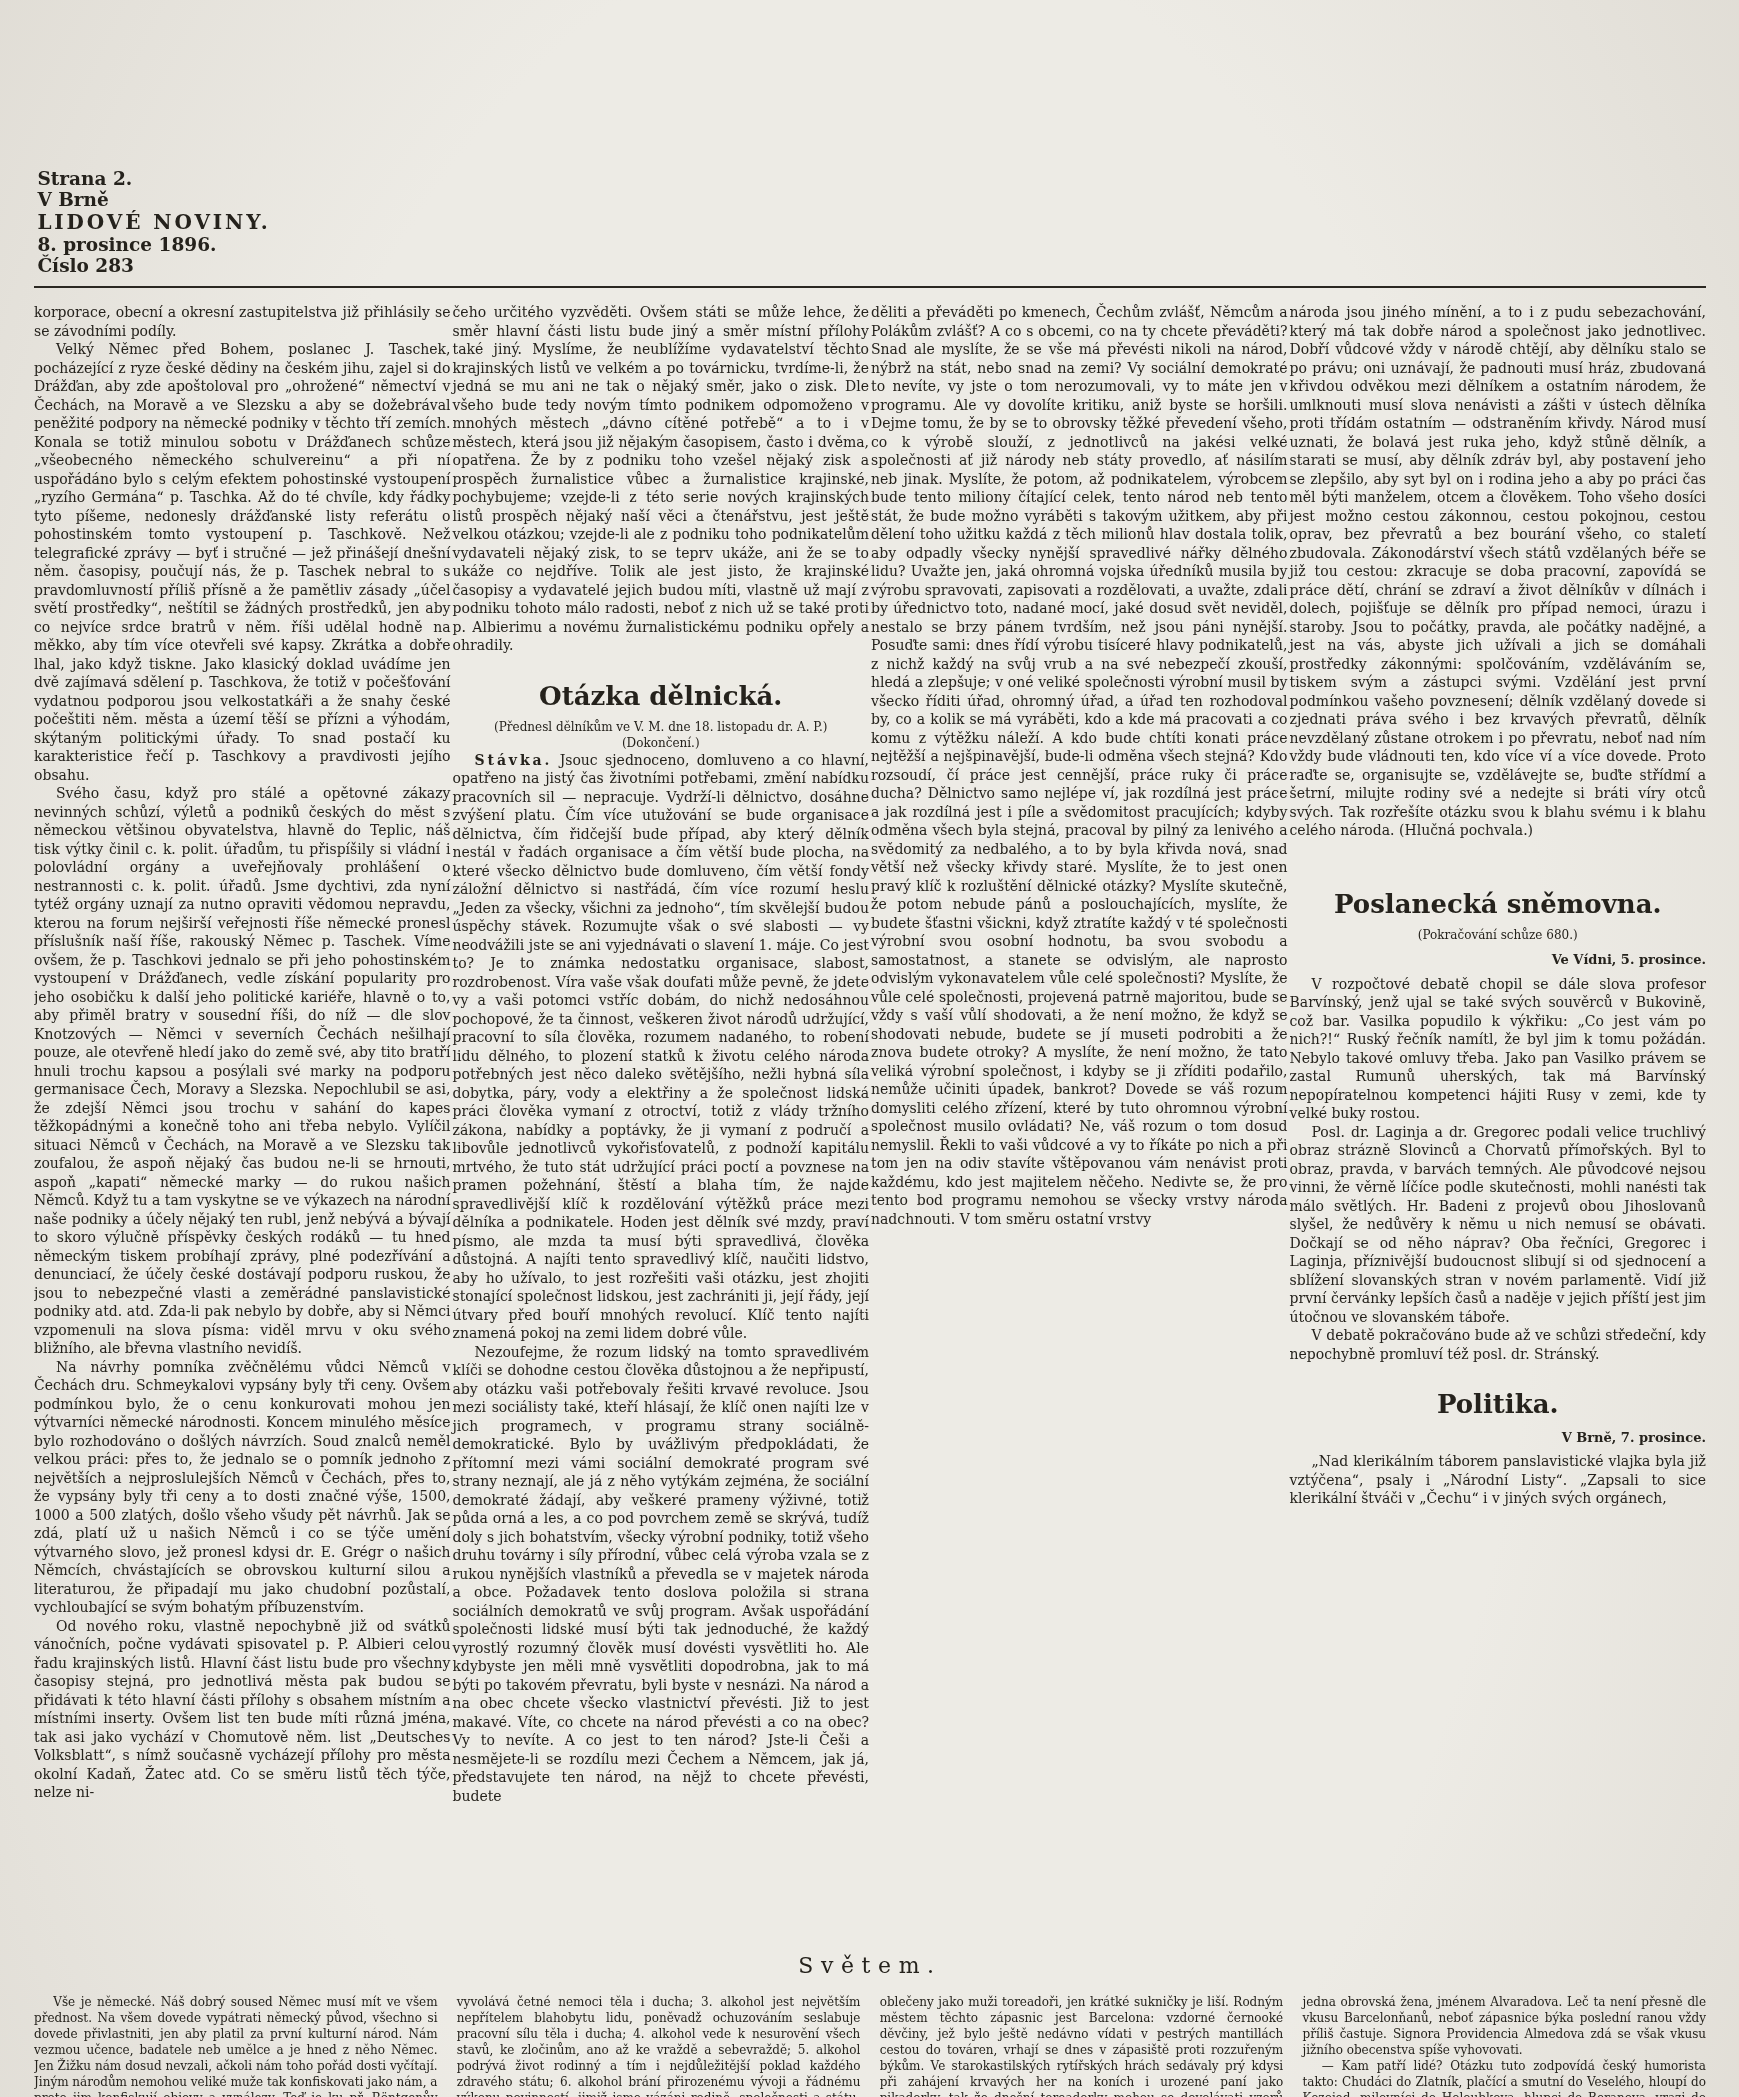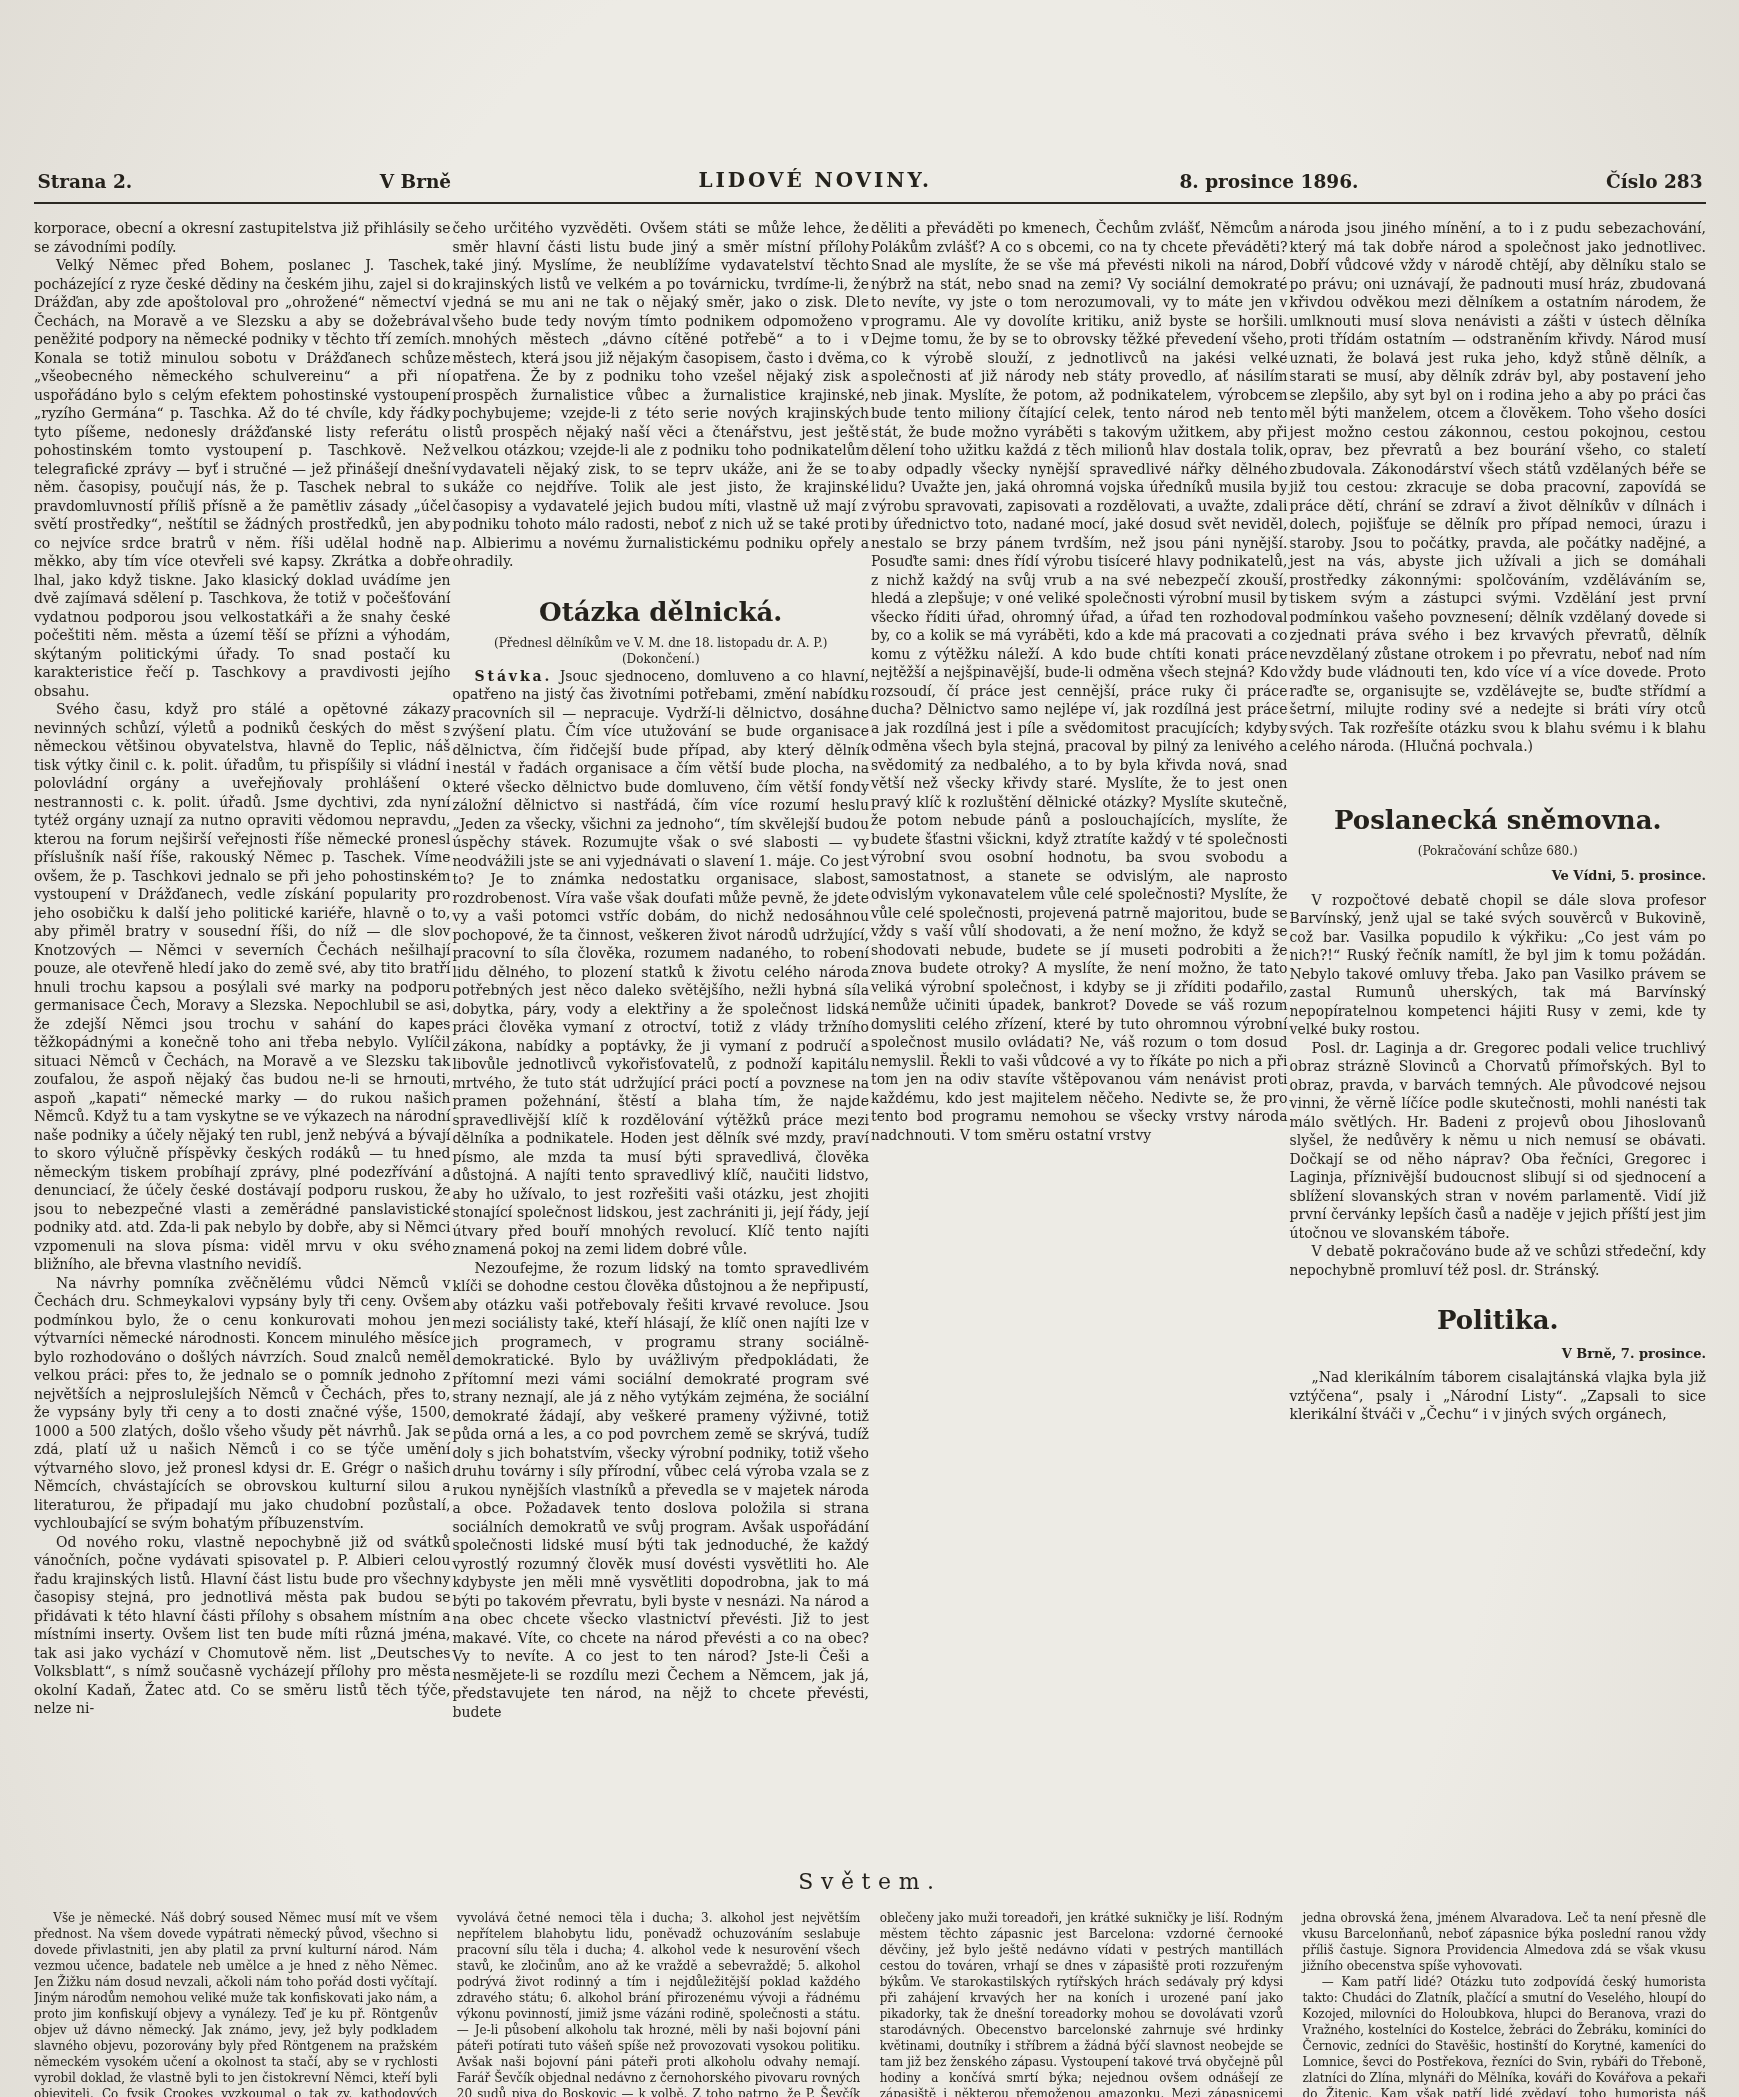--- a/index.html
+++ b/index.html
@@ -2,22 +2,22 @@
 <html style="font-size:6.7px"><head>
 <meta charset="utf-8">
 <style>
   html,body{margin:0;padding:0;background:#b8b4ac;}
   .page{
     position:relative;width:1740px;height:2610px;margin:0 auto;box-sizing:border-box;
     background:radial-gradient(ellipse at 50% 42%, #edebe5 55%, #dcd8d0 100%);
     font-family:"DejaVu Serif","Liberation Serif",serif;color:#25221c;
     padding:168px 34px 0 34px;overflow:hidden;
   }
-  .masthead{display:flex;justify-content:space-between;align-items:flex-end;
-    padding:0 3.4px 10px 3.4px;border-bottom:2.1px solid #2b2822;}
+  .masthead{display:flex;justify-content:space-between;align-items:flex-start;
+    padding:0 3.4px 10px 3.4px;border-bottom:2.1px solid #2b2822;flex-direction:column;}
   .masthead .side{font-size:18.5px;font-weight:bold;white-space:nowrap;}
   .masthead h1{margin:0;font-size:20px;font-weight:bold;letter-spacing:2.9px;white-space:nowrap;}
   .top-cols{display:flex;gap:2px;margin-top:15px;height:1628px;overflow:hidden;}
   .col{flex:1 1 0;min-width:0;text-align:justify;font-size:14px;line-height:18.5px;}
   .col p{margin:0;text-indent:22px;}
   .col p.cont{text-indent:0;}
   .h-article{font-size:26px;font-weight:bold;text-align:center;margin:27px 0 7.6px;line-height:1.15;}
   .h-article.mt-big{margin-top:50px;}
   .h-sub{font-size:12px;text-align:center;margin:0;text-indent:0 !important;line-height:16px;}
   .dateline{text-align:right !important;font-size:13px;font-weight:bold;
@@ -70,21 +70,21 @@
     <div class="col">
       <p class="cont">národa jsou jiného mínění, a to i z pudu sebezachování, který má tak dobře národ a společnost jako jednotlivec. Dobří vůdcové vždy v národě chtějí, aby dělníku stalo se po právu; oni uznávají, že padnouti musí hráz, zbudovaná křivdou odvěkou mezi dělníkem a ostatním národem, že umlknouti musí slova nenávisti a zášti v ústech dělníka proti třídám ostatním — odstraněním křivdy. Národ musí uznati, že bolavá jest ruka jeho, když stůně dělník, a starati se musí, aby dělník zdráv byl, aby postavení jeho se zlepšilo, aby syt byl on i rodina jeho a aby po práci čas měl býti manželem, otcem a člověkem. Toho všeho dosíci jest možno cestou zákonnou, cestou pokojnou, cestou oprav, bez převratů a bez bourání všeho, co staletí zbudovala. Zákonodárství všech států vzdělaných béře se již tou cestou: zkracuje se doba pracovní, zapovídá se práce dětí, chrání se zdraví a život dělníkův v dílnách i dolech, pojišťuje se dělník pro případ nemoci, úrazu i staroby. Jsou to počátky, pravda, ale počátky nadějné, a jest na vás, abyste jich užívali a jich se domáhali prostředky zákonnými: spolčováním, vzděláváním se, tiskem svým a zástupci svými. Vzdělání jest první podmínkou vašeho povznesení; dělník vzdělaný dovede si zjednati práva svého i bez krvavých převratů, dělník nevzdělaný zůstane otrokem i po převratu, neboť nad ním vždy bude vládnouti ten, kdo více ví a více dovede. Proto raďte se, organisujte se, vzdělávejte se, buďte střídmí a šetrní, milujte rodiny své a nedejte si bráti víry otců svých. Tak rozřešíte otázku svou k blahu svému i k blahu celého národa. (Hlučná pochvala.)</p>
       <h2 class="h-article mt-big">Poslanecká sněmovna.</h2>
       <p class="h-sub">(Pokračování schůze 680.)</p>
       <p class="dateline">Ve Vídni, 5. prosince.</p>
       <p>V rozpočtové debatě chopil se dále slova profesor Barvínský, jenž ujal se také svých souvěrců v Bukovině, což bar. Vasilka popudilo k výkřiku: „Co jest vám po nich?!“ Ruský řečník namítl, že byl jim k tomu požádán. Nebylo takové omluvy třeba. Jako pan Vasilko právem se zastal Rumunů uherských, tak má Barvínský nepopíratelnou kompetenci hájiti Rusy v zemi, kde ty velké buky rostou.</p>
       <p>Posl. dr. Laginja a dr. Gregorec podali velice truchlivý obraz strázně Slovinců a Chorvatů přímořských. Byl to obraz, pravda, v barvách temných. Ale původcové nejsou vinni, že věrně líčíce podle skutečnosti, mohli nanésti tak málo světlých. Hr. Badeni z projevů obou Jihoslovanů slyšel, že nedůvěry k němu u nich nemusí se obávati. Dočkají se od něho náprav? Oba řečníci, Gregorec i Laginja, příznivější budoucnost slibují si od sjednocení a sblížení slovanských stran v novém parlamentě. Vidí již první červánky lepších časů a naděje v jejich příští jest jim útočnou ve slovanském táboře.</p>
       <p>V debatě pokračováno bude až ve schůzi středeční, kdy nepochybně promluví též posl. dr. Stránský.</p>
       <h2 class="h-article">Politika.</h2>
       <p class="dateline">V Brně, 7. prosince.</p>
-      <p>„Nad klerikálním táborem cisalajtánská vlajka byla již vztýčena“, psaly i „Národní Listy“. „Zapsali to sice klerikální štváči v „Čechu“ i v jiných svých orgánech,</p>
+      <p>„Nad klerikálním táborem panslavistické vlajka byla již vztýčena“, psaly i „Národní Listy“. „Zapsali to sice klerikální štváči v „Čechu“ i v jiných svých orgánech,</p>
     </div>
 
   </section>
 
   <section class="feuilleton">
     <h2 class="f-title">Světem.</h2>
     <div class="bottom-cols">
 
       <div class="bcol">
         <p><span class="lead">Vše je německé.</span> <span>Náš dobrý soused Němec musí mít ve všem přednost. Na všem dovede vypátrati německý původ, všechno si dovede přivlastniti, jen aby platil za první kulturní národ. Nám vezmou učence, badatele neb umělce a je hned z něho Němec. Jen Žižku nám dosud nevzali, ačkoli nám toho pořád dosti vyčítají. Jiným národům nemohou veliké muže tak konfiskovati jako nám, a proto jim konfiskují objevy a vynálezy. Teď je ku př. Röntgenův objev už dávno německý. Jak známo, jevy, jež byly podkladem slavného objevu, pozorovány byly před Röntgenem na pražském německém vysokém učení a okolnost ta stačí, aby se v rychlosti vyrobil doklad, že vlastně byli to jen čistokrevní Němci, kteří byli objeviteli. Co fysik Crookes vyzkoumal o tak zv. kathodových paprscích, bylo již objeveno několik let před tím Hittorfem v Münsteru a částečně i objasněno v Berlíně. Nové jsou prý jen pouze některé detaily, jež byl zjistil Crookes. A přítel prof. Hittorfa prý již dávno také znal, že světlo negativního pólu obsahuje paprsky, jež jsou zvláště přímočaré, tak že vrhají ostré stíny, že se lámou před sklem, jež přivádějí v zelenavou fluorescenci a jež mohou doznávati všelikých ohybů. Pak dokázal prý Goldstein, že mají kathodové paprsky chemické účinky a že dovedou vzbuzovati účinky fotografické, a že prý také tyto paprsky nalezeny v Berlíně. Nové jsou prý jen ony pozoruhodné účinky těchto paprsků, jež objevil Röntgen. Že ohyb paprsků jest charakteristickou známkou paprsků kathodových a že ony prý vyznamenané dosud paprsky nemohou býti kathodovými, o tom se ovšem nemluví. Tak se píší dějiny vědy po německu.</span></p>

